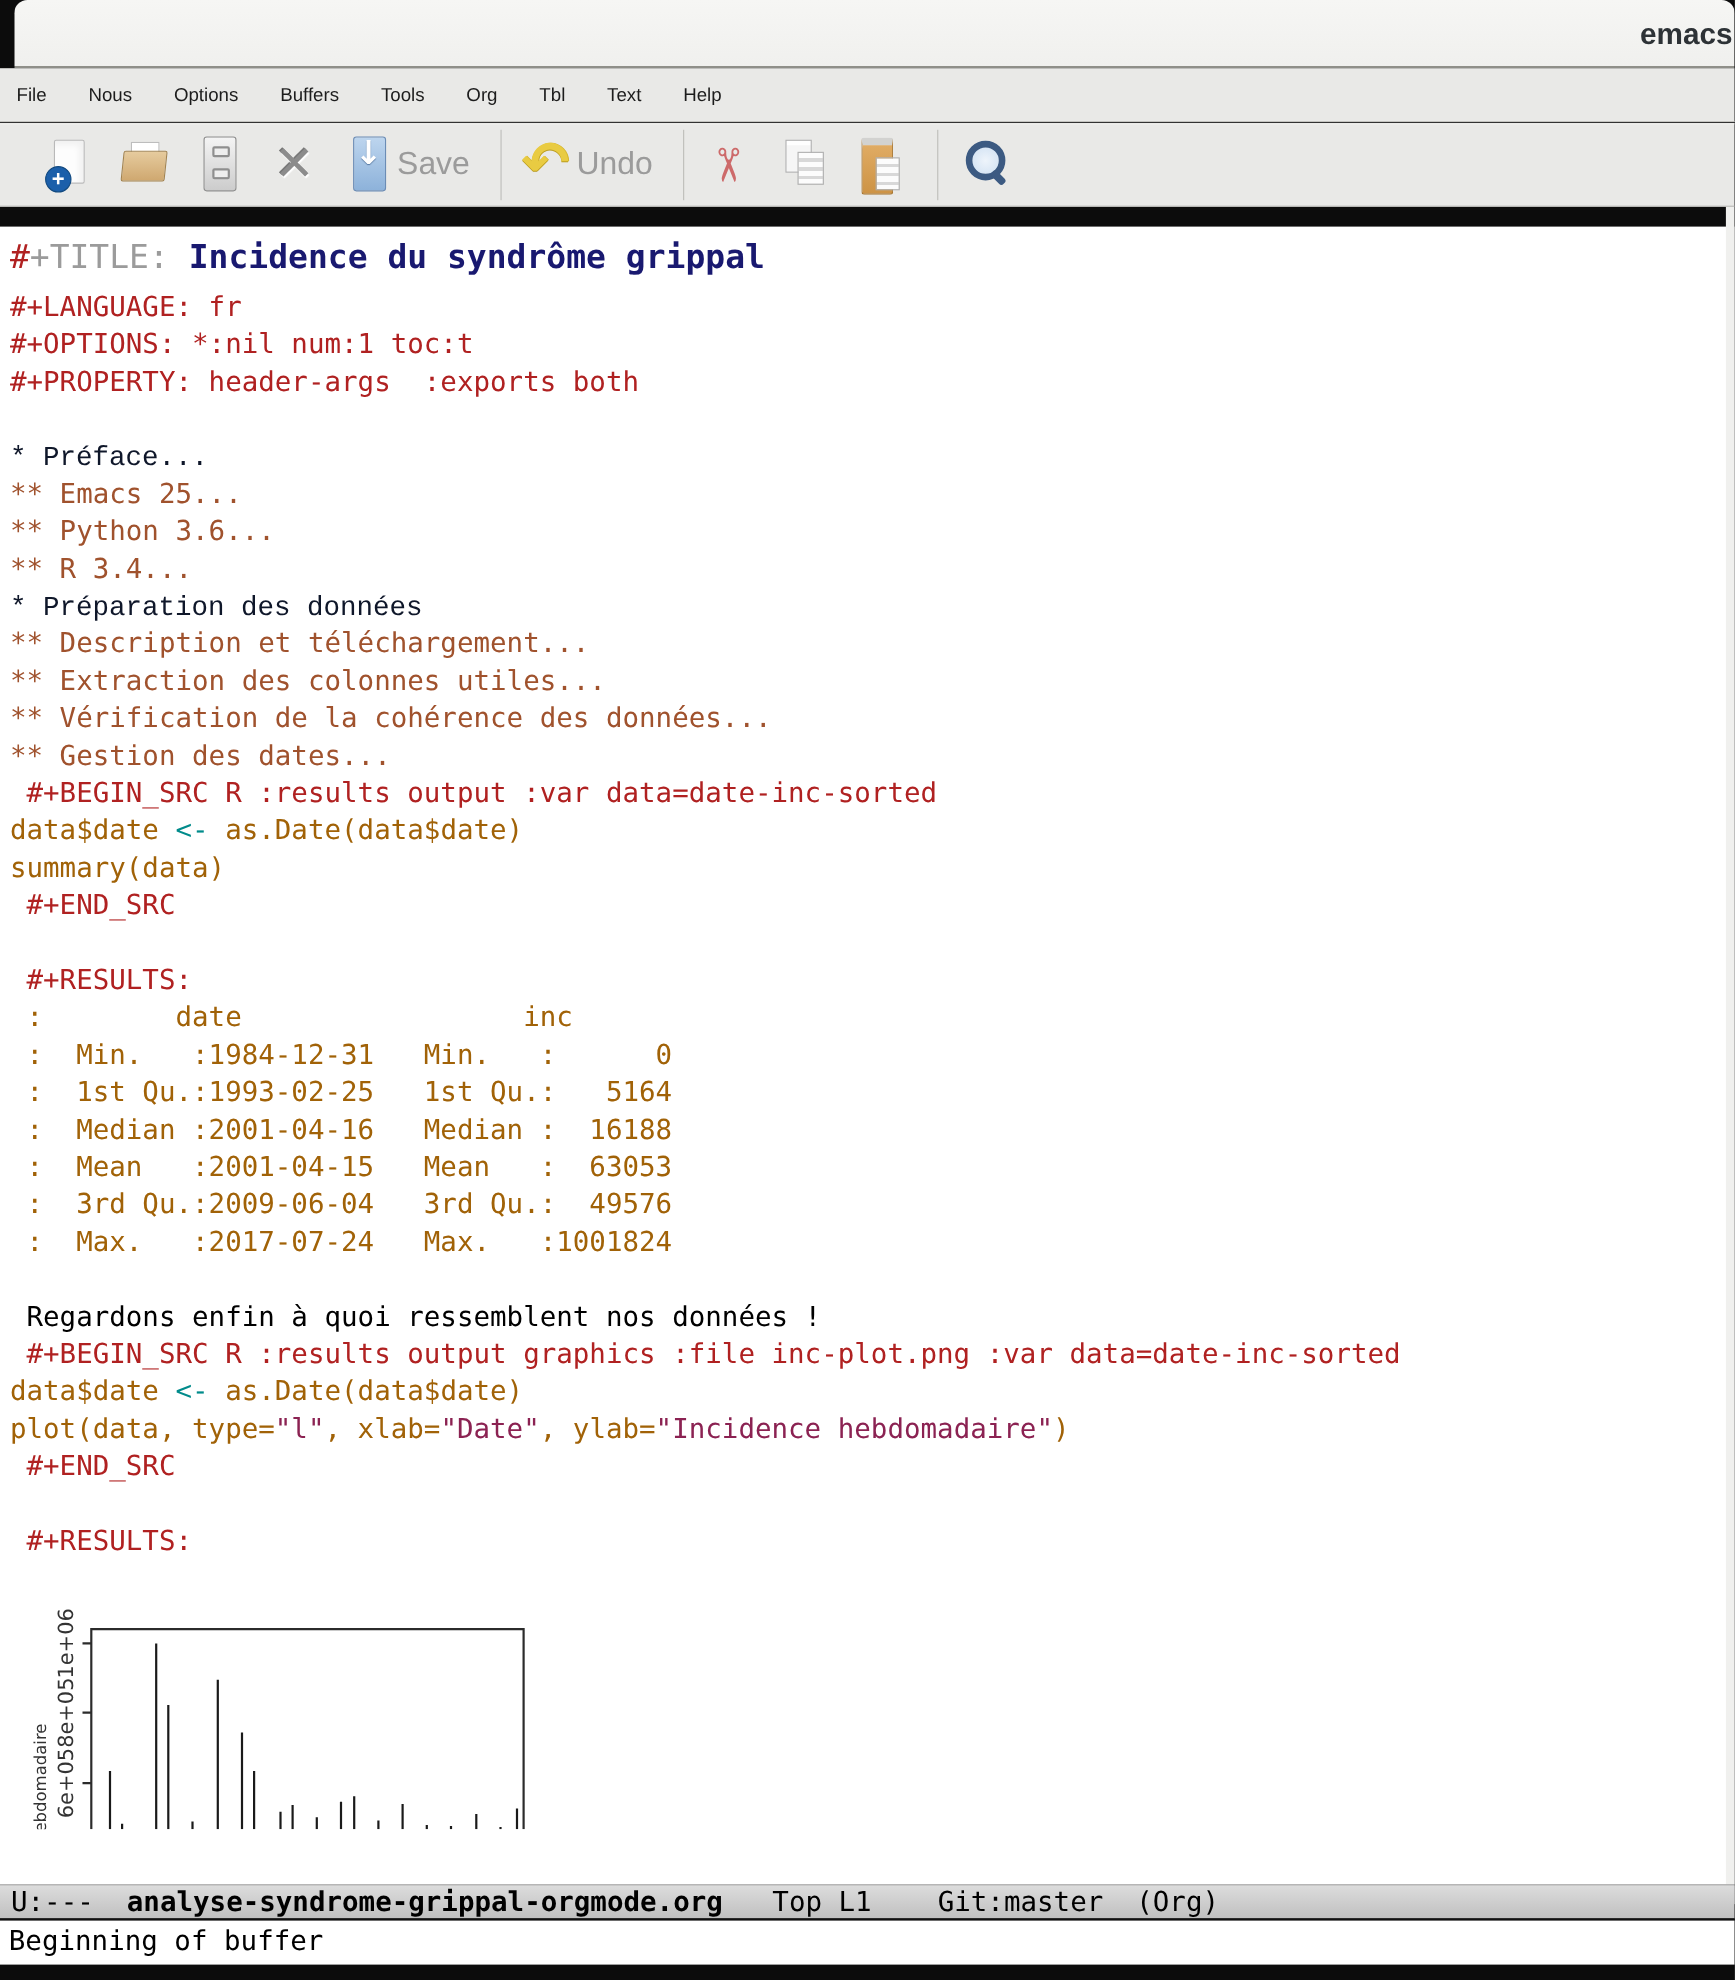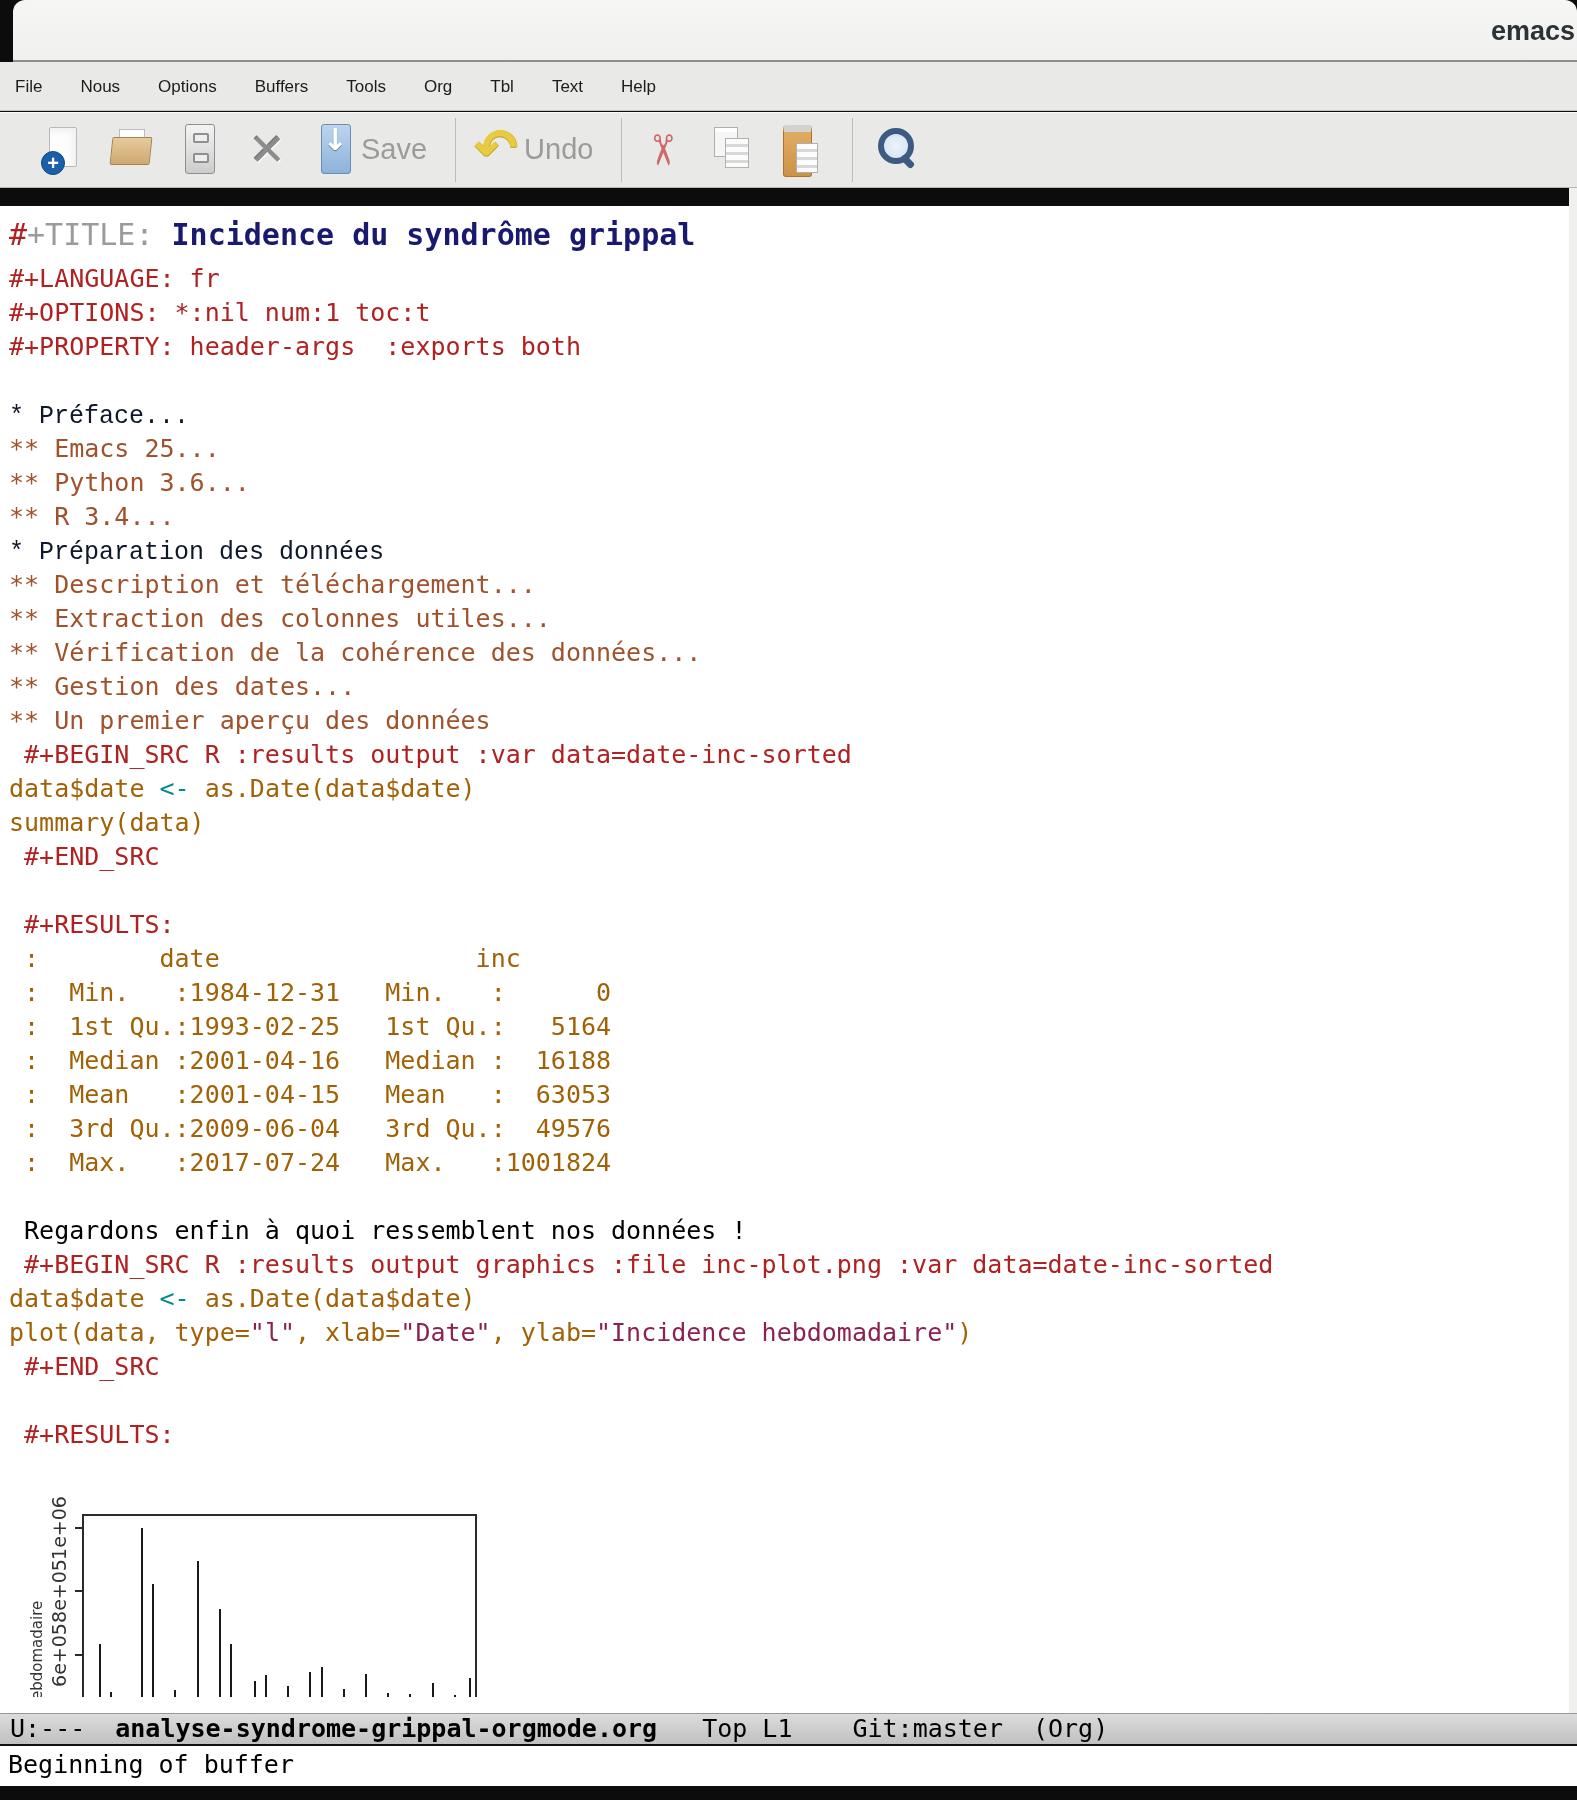--- a/index.html
+++ b/index.html
@@ -162,21 +162,20 @@
       <div class="line">&nbsp;</div>
       <div class="line"><span class="h1">* Préface...</span></div>
       <div class="line"><span class="h2">** Emacs 25...</span></div>
       <div class="line"><span class="h2">** Python 3.6...</span></div>
       <div class="line"><span class="h2">** R 3.4...</span></div>
       <div class="line"><span class="h1">* Préparation des données</span></div>
       <div class="line"><span class="h2">** Description et téléchargement...</span></div>
       <div class="line"><span class="h2">** Extraction des colonnes utiles...</span></div>
       <div class="line"><span class="h2">** Vérification de la cohérence des données...</span></div>
       <div class="line"><span class="h2">** Gestion des dates...</span></div>
-      <div class="line"><span class="h2">** Un premier aperçu des données</span></div>
       <div class="line"><span class="meta"> #+BEGIN_SRC R :results output :var data=date-inc-sorted</span></div>
       <div class="line"><span class="code">data$date </span><span class="op">&lt;-</span><span class="code"> as.Date(data$date)</span></div>
       <div class="line"><span class="code">summary(data)</span></div>
       <div class="line"><span class="meta"> #+END_SRC</span></div>
       <div class="line">&nbsp;</div>
       <div class="line"><span class="meta"> #+RESULTS:</span></div>
       <div class="line"><span class="code"> :        date                 inc</span></div>
       <div class="line"><span class="code"> :  Min.   :1984-12-31   Min.   :      0</span></div>
       <div class="line"><span class="code"> :  1st Qu.:1993-02-25   1st Qu.:   5164</span></div>
       <div class="line"><span class="code"> :  Median :2001-04-16   Median :  16188</span></div>

